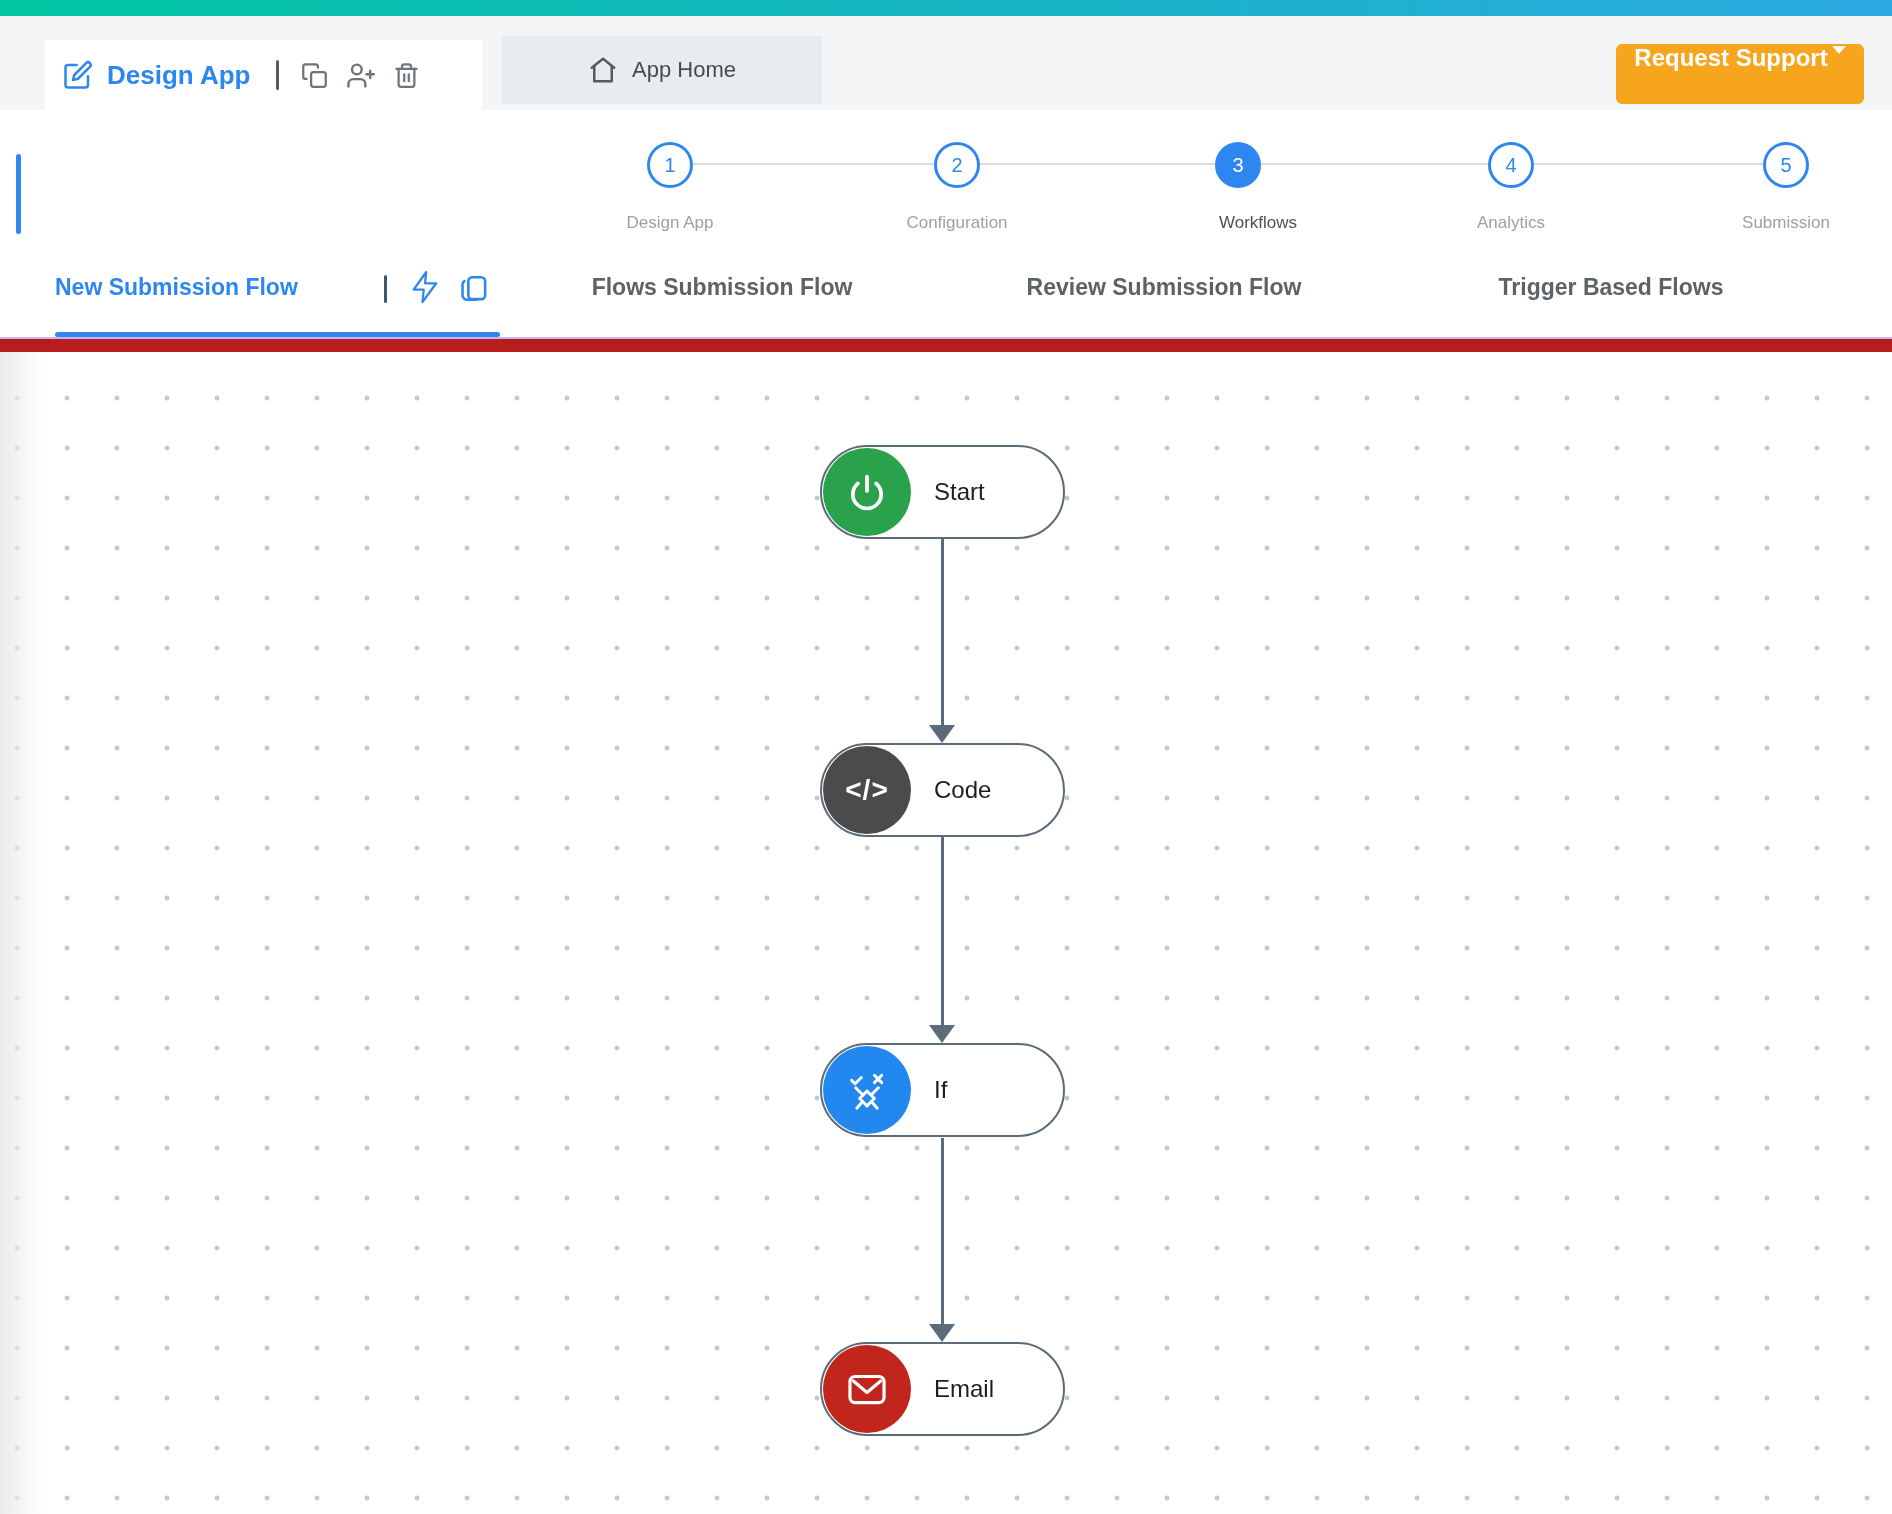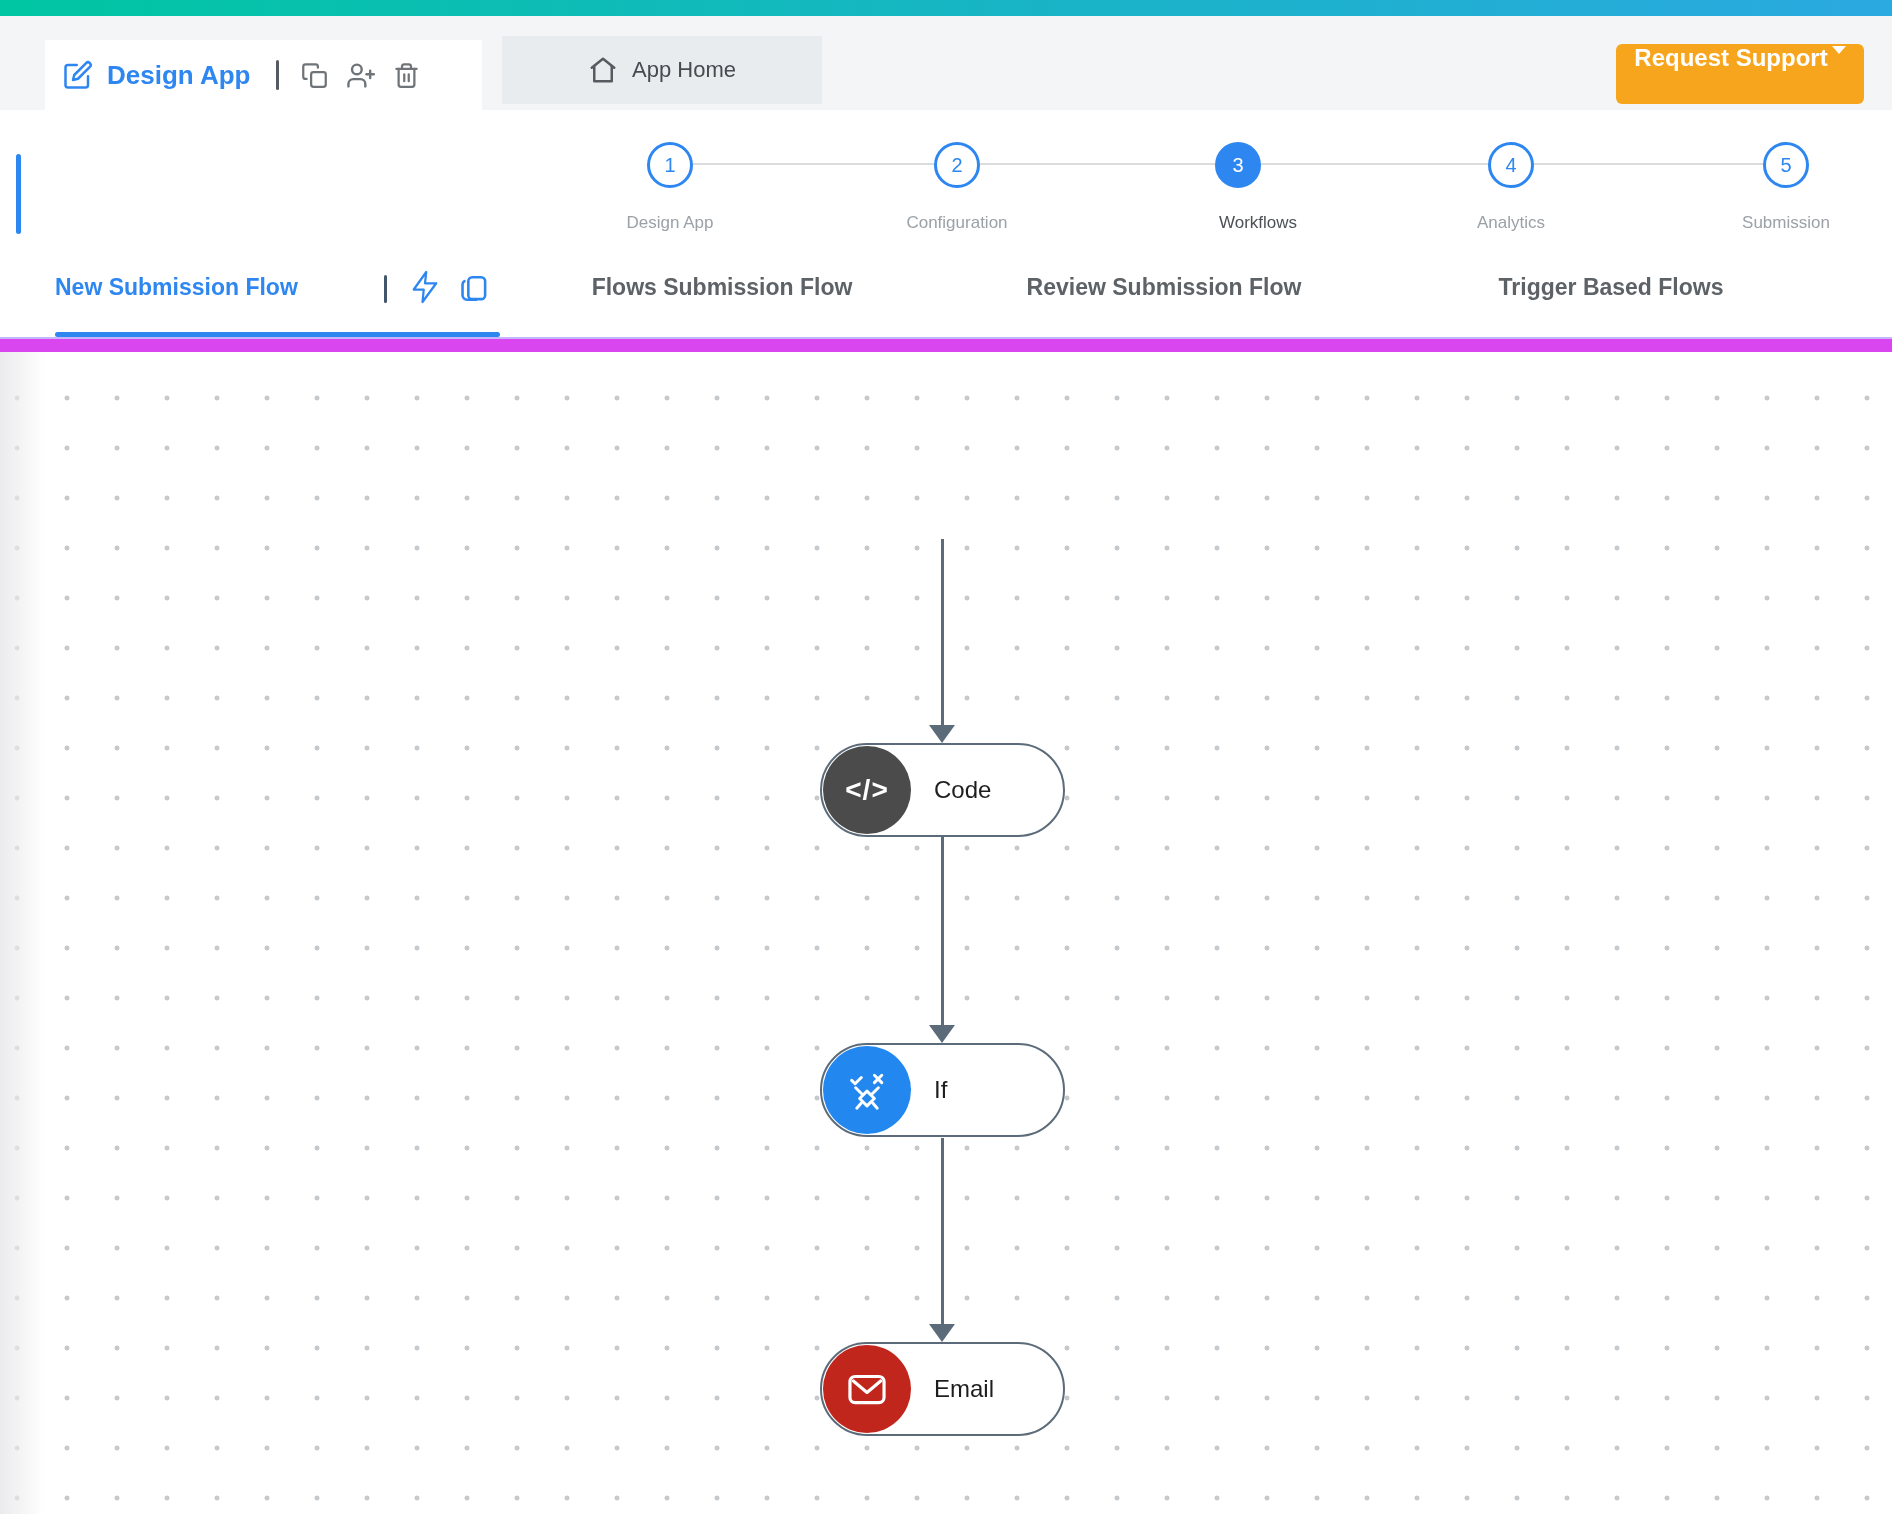--- a/index.html
+++ b/index.html
@@ -1,19 +1,19 @@
 <!DOCTYPE html>
 <html><head>
 <meta charset="utf-8">
 <style>
   * { margin:0; padding:0; box-sizing:border-box; }
   html,body { background:#fff; }
   .screen {
     position:relative; width:1892px; height:1514px; overflow:hidden;
-    font-family:"Liberation Sans", sans-serif; background:#d946ef;
+    font-family:"Liberation Sans", sans-serif; background:#b91c1c;
   }
 
   
   .grad-strip { position:absolute; left:0; top:0; width:1892px; height:16px;
     background:linear-gradient(90deg,#00c6a2 0%, #18b4c6 55%, #2ba9e1 100%); }
 
   
   .toolbar { position:absolute; left:0; top:16px; width:1892px; height:94px; background:#f4f5f7; }
   .tool-card { position:absolute; left:45px; top:24px; width:437px; height:70px; background:#ffffff;
     display:flex; align-items:center; padding-left:18px; }
@@ -173,20 +173,29 @@
   <div class="canvas">
     <div class="canvas-left-fade"></div>
 
     <div class="connector" style="top:187px; height:188px;"></div>
     <div class="arrowhead" style="top:373px;"></div>
     <div class="connector" style="top:485px; height:190px;"></div>
     <div class="arrowhead" style="top:673px;"></div>
     <div class="connector" style="top:786px; height:187px;"></div>
     <div class="arrowhead" style="top:972px;"></div>
 
+    <div class="node" style="top:93px;">
+      <div class="node-circle" style="background: rgb(42, 162, 76);">
+        <svg width="48" height="48" viewBox="0 0 44 44" fill="none" stroke="#ffffff" stroke-width="3.4" stroke-linecap="round">
+          <path d="M13.6 14.2 A 13 13 0 1 0 30.4 14.2"></path>
+          <line x1="22" y1="8" x2="22" y2="21"></line>
+        </svg>
+      </div>
+      <div class="node-label">Start</div>
+    </div>
 
     <div class="node" style="top:391px;">
       <div class="node-circle" style="background: rgb(75, 75, 75);">
         <span class="code-glyph">&lt;/&gt;</span>
       </div>
 
       <div class="node-label">Code</div>
     </div>
 
     <div class="node" style="top:691px;">

